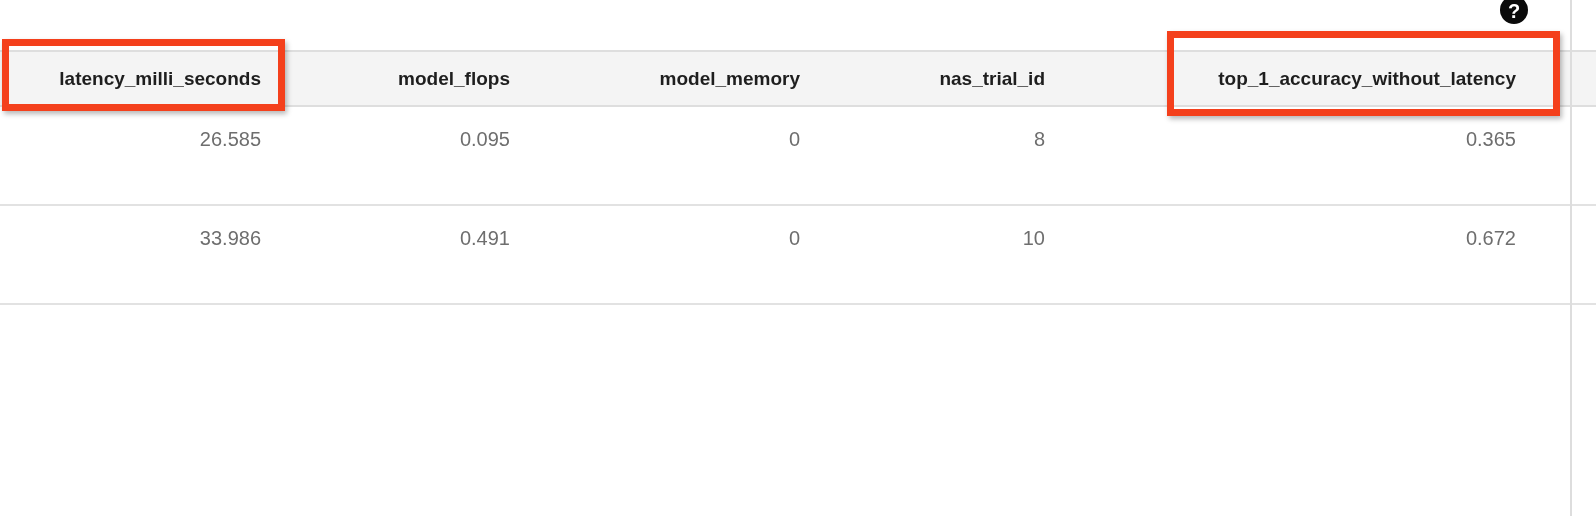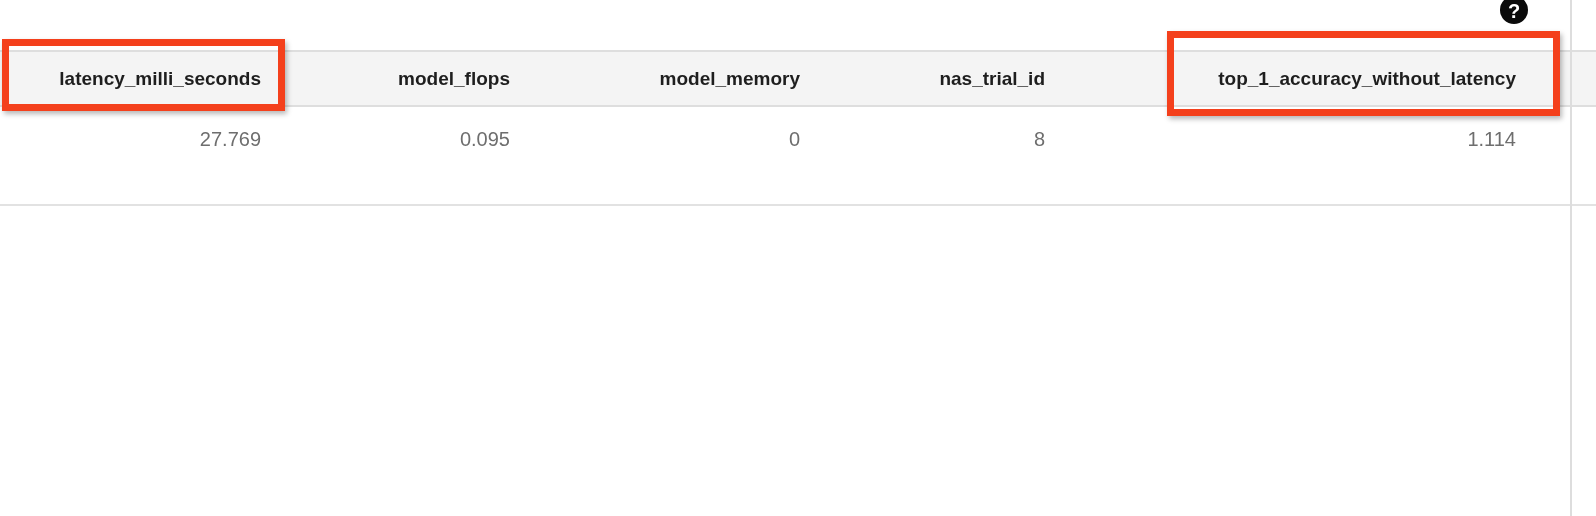--- a/index.html
+++ b/index.html
@@ -120,25 +120,33 @@
         <th>latency_milli_seconds</th>
         <th>model_flops</th>
         <th>model_memory</th>
         <th>nas_trial_id</th>
         <th>top_1_accuracy_without_latency</th>
         <th></th>
       </tr>
     </thead>
     <tbody>
       <tr>
-        <td>27.769</td>
+        <td>26.585</td>
         <td>0.095</td>
         <td>0</td>
         <td>8</td>
-        <td>1.114</td>
+        <td>0.365</td>
+        <td></td>
+      </tr>
+      <tr>
+        <td>33.986</td>
+        <td>0.491</td>
+        <td>0</td>
+        <td>10</td>
+        <td>0.672</td>
         <td></td>
       </tr>
     </tbody>
   </table>
 
   <div class="hl-box hl-left"></div>
 
   <div class="hl-box hl-right"></div>
 
 </div>

